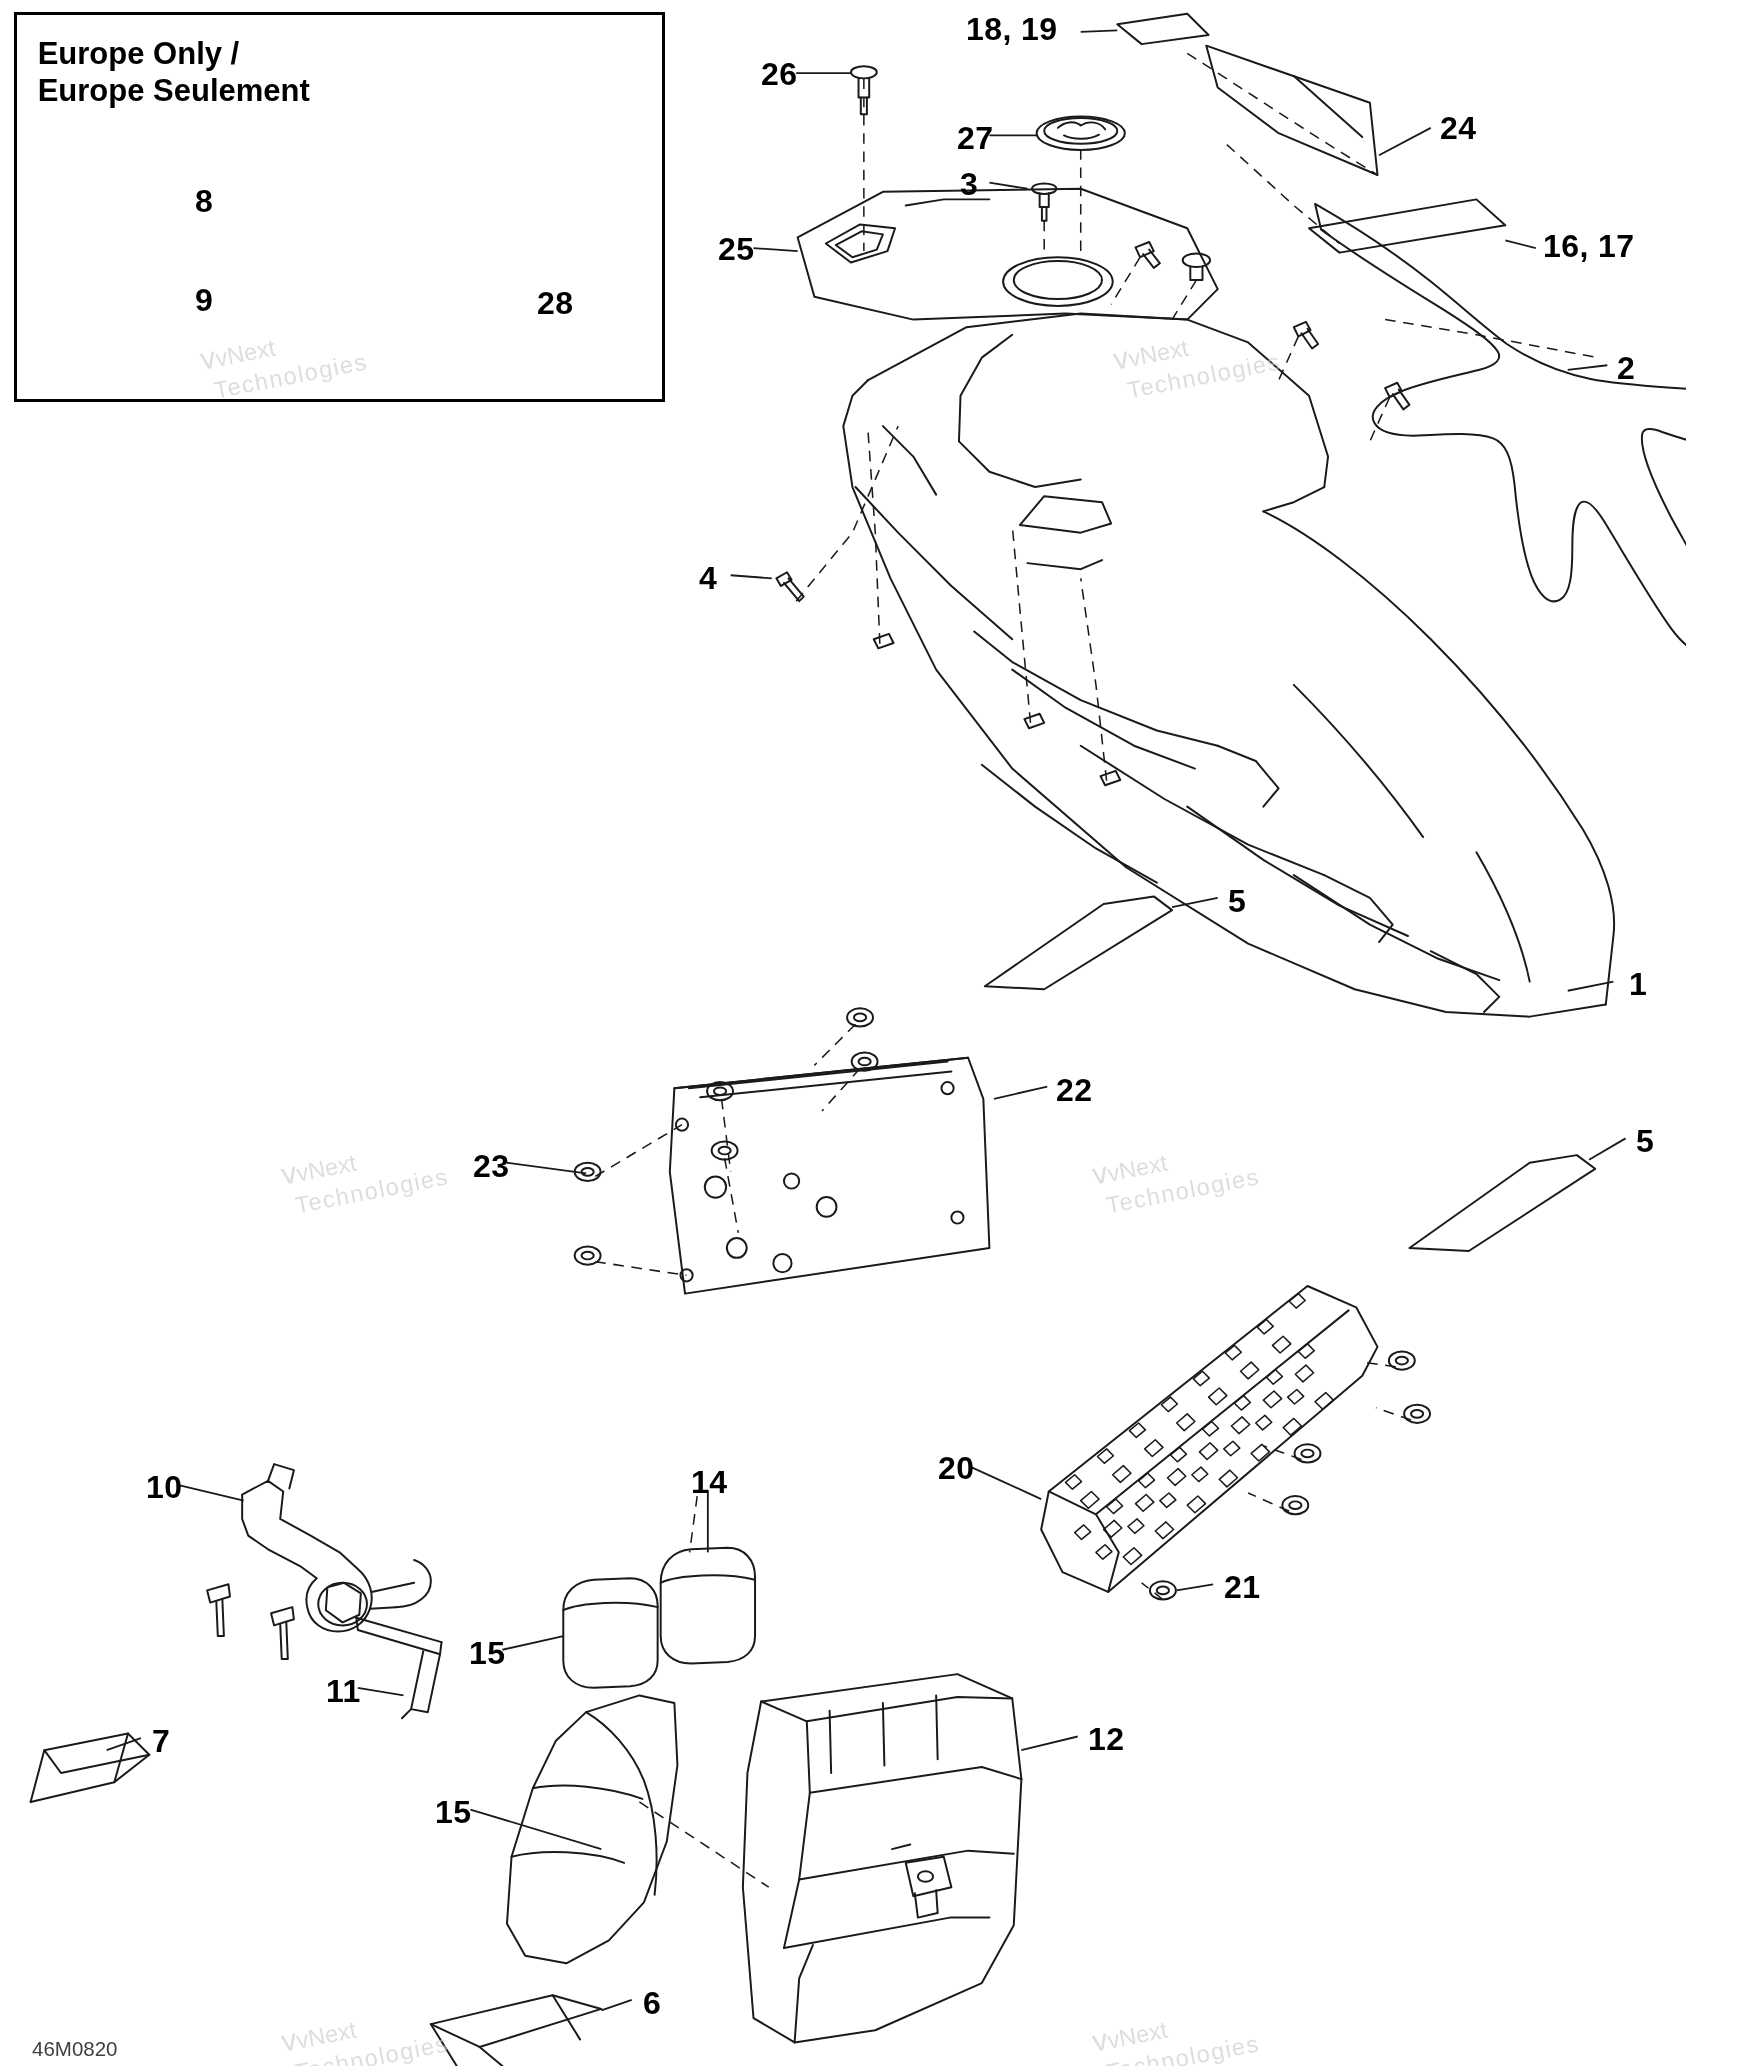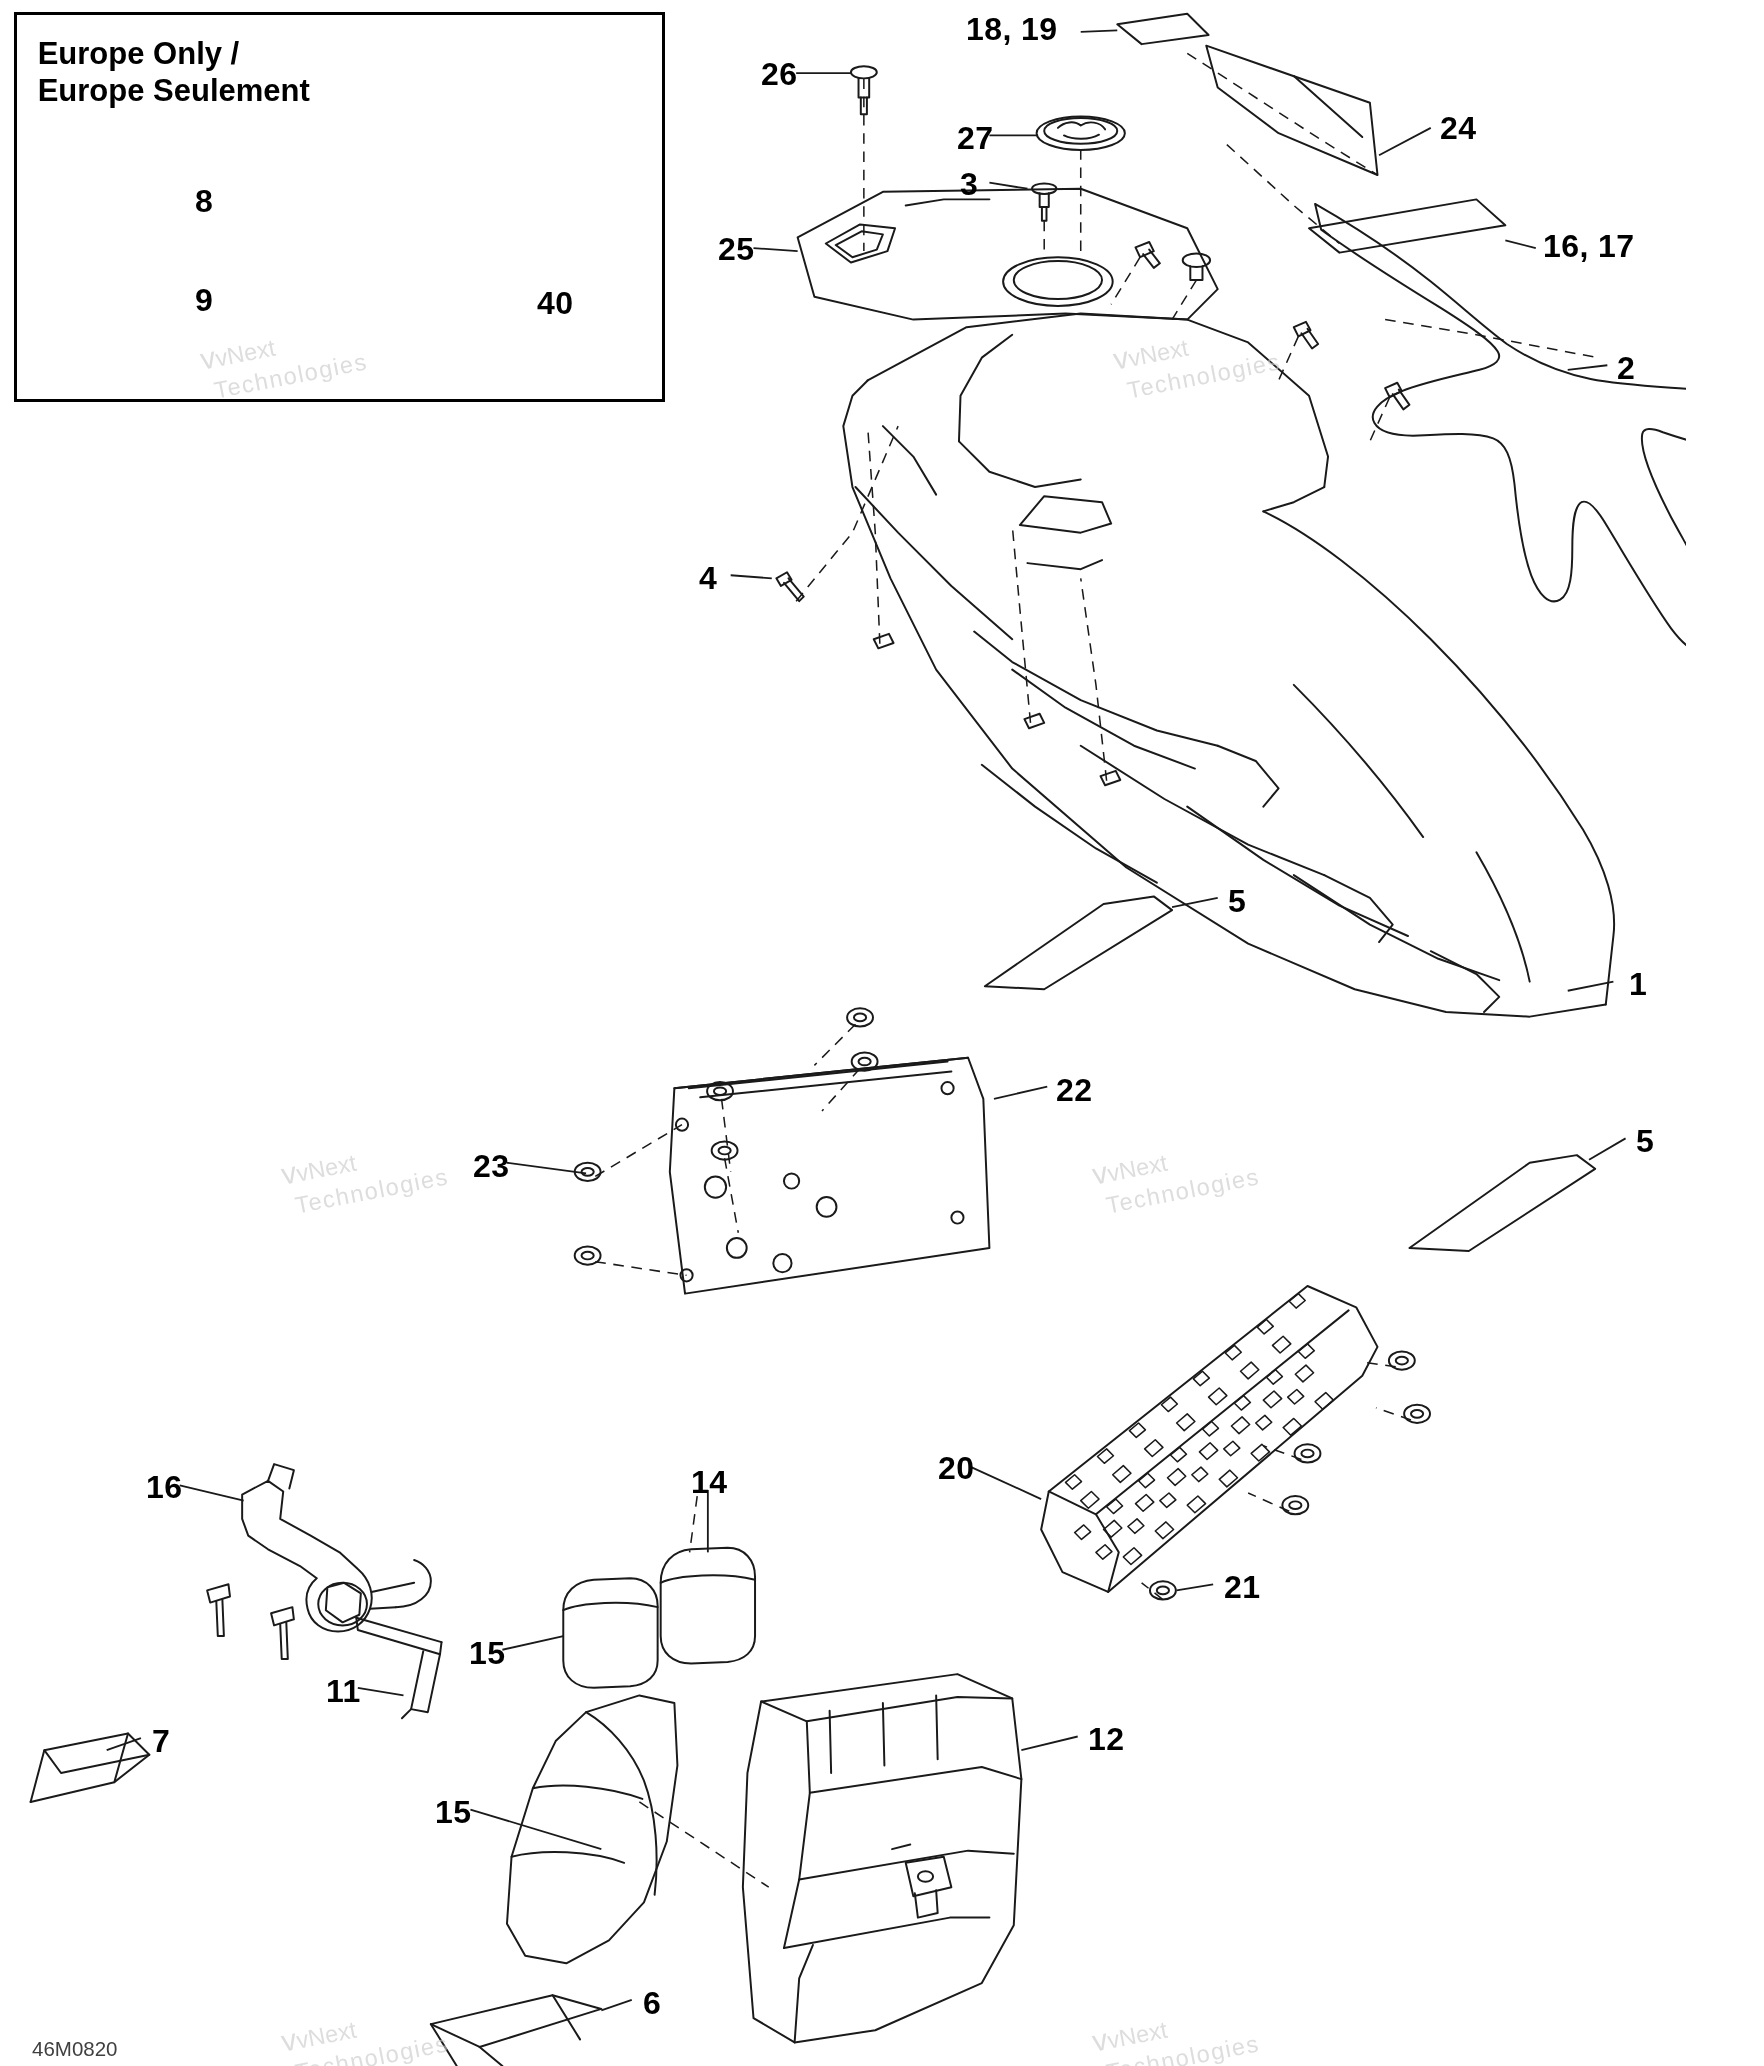--- a/index.html
+++ b/index.html
@@ -484,34 +484,34 @@
   <div class="callout" style="left:1629px; top:966px;">1</div>
   <div class="callout" style="left:1617px; top:350px;">2</div>
   <div class="callout" style="left:960px; top:166px;">3</div>
   <div class="callout" style="left:699px;  top:560px;">4</div>
   <div class="callout" style="left:1228px; top:883px;">5</div>
   <div class="callout" style="left:1636px; top:1123px;">5</div>
   <div class="callout" style="left:643px;  top:1985px;">6</div>
   <div class="callout" style="left:152px;  top:1723px;">7</div>
   <div class="callout" style="left:195px;  top:183px;">8</div>
   <div class="callout" style="left:195px;  top:282px;">9</div>
-  <div class="callout" style="left:146px;  top:1469px;">16</div>
+  <div class="callout" style="left:146px;  top:1469px;">10</div>
   <div class="callout" style="left:326px;  top:1673px;">11</div>
   <div class="callout" style="left:1088px; top:1721px;text-align:center;">12</div>
   <div class="callout" style="left:435px;  top:1794px;">15</div>
   <div class="callout" style="left:691px;  top:1464px;">14</div>
   <div class="callout" style="left:469px;  top:1635px;">15</div>
   <div class="callout" style="left:1543px; top:228px;">16, 17</div>
   <div class="callout" style="left:966px; top:10.7px;">18, 19</div>
   <div class="callout" style="left:938px; top:1450px;">20</div>
   <div class="callout" style="left:1224px; top:1569px;">21</div>
   <div class="callout" style="left:1056px; top:1072px;">22</div>
   <div class="callout" style="left:473px;  top:1148px;">23</div>
   <div class="callout" style="left:1440px; top:110px;">24</div>
   <div class="callout" style="left:718px;  top:231px;text-align:center;">25</div>
   <div class="callout" style="left:761px; top:56px;">26</div>
   <div class="callout" style="left:957px; top:120px;">27</div>
-  <div class="callout" style="left:537px;  top:285px;">40</div>
+  <div class="callout" style="left:537px;  top:285px;">28</div>
 
   <div class="footer-code">46M0820</div>
 
 </div>
 
 
 </body></html>

